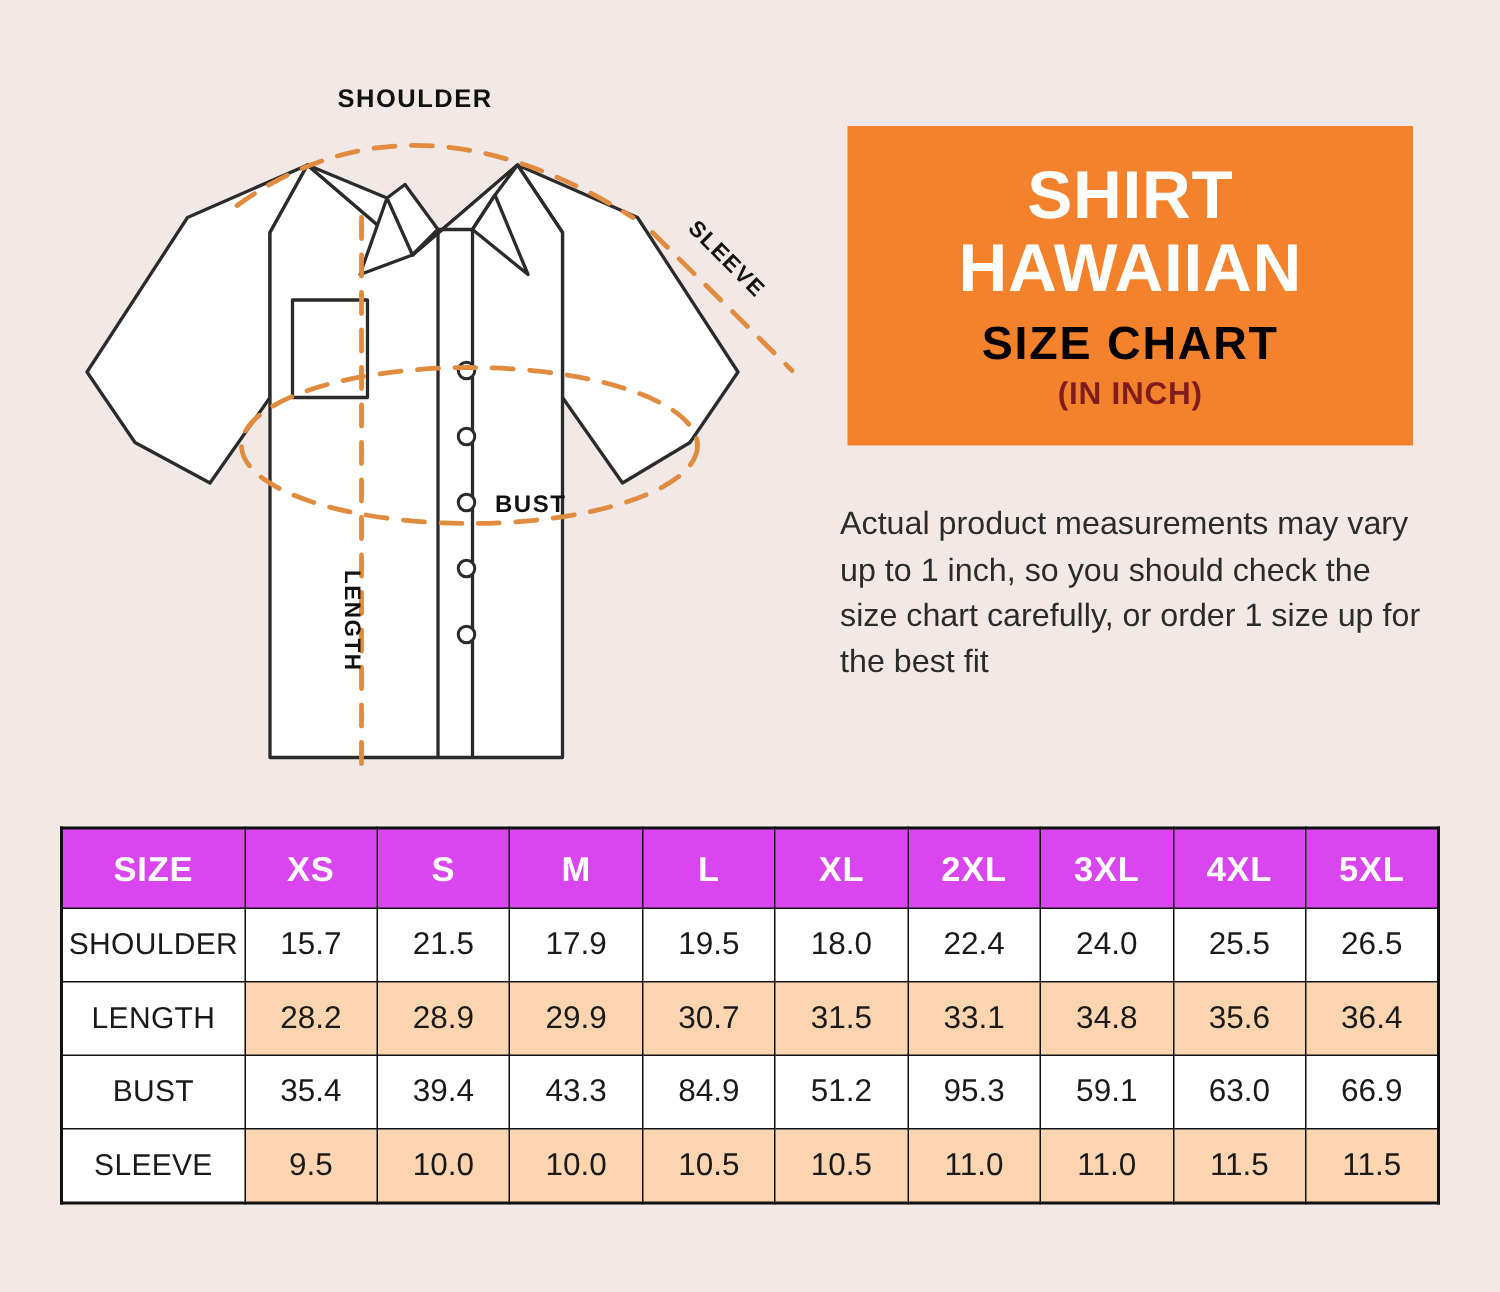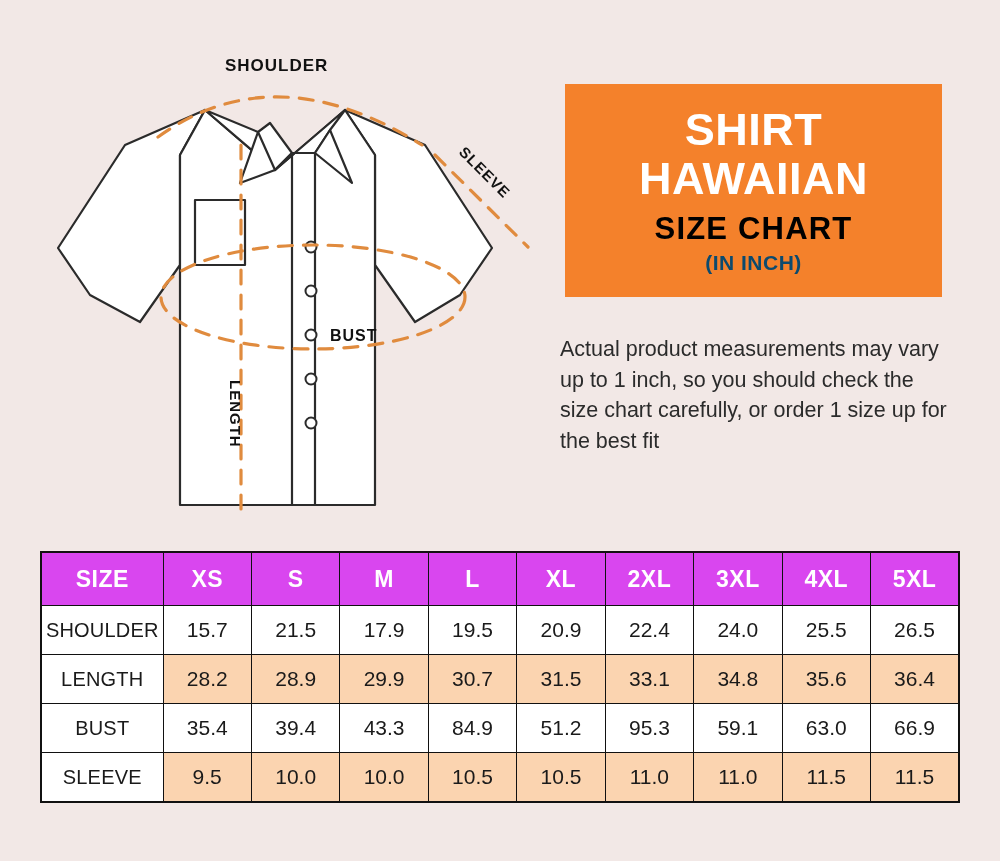--- a/index.html
+++ b/index.html
@@ -51,21 +51,21 @@
     line-height: 1.08;
   }
   .title-card .t2 {
     color: #000000;
     font-size: 31px;
     font-weight: bold;
     letter-spacing: 1.2px;
     margin-top: 8px;
   }
   .title-card .t3 {
-    color: #0c4a6e;
+    color: #7f1d1d;
     font-size: 21px;
     font-weight: bold;
     letter-spacing: 0.5px;
     margin-top: 4px;
   }
   .note {
     position: absolute;
     left: 560px;
     top: 334px;
     width: 390px;
@@ -207,21 +207,21 @@
             <th>5XL</th>
           </tr>
       </thead>
       <tbody id="body-rows">
           <tr>
             <td>SHOULDER</td>
             <td>15.7</td>
             <td>21.5</td>
             <td>17.9</td>
             <td>19.5</td>
-            <td>20.9</td>
+            <td>18.0</td>
             <td>22.4</td>
             <td>24.0</td>
             <td>25.5</td>
             <td>26.5</td>
           </tr>
           <tr>
             <td>LENGTH</td>
             <td>28.2</td>
             <td>28.9</td>
             <td>29.9</td>

